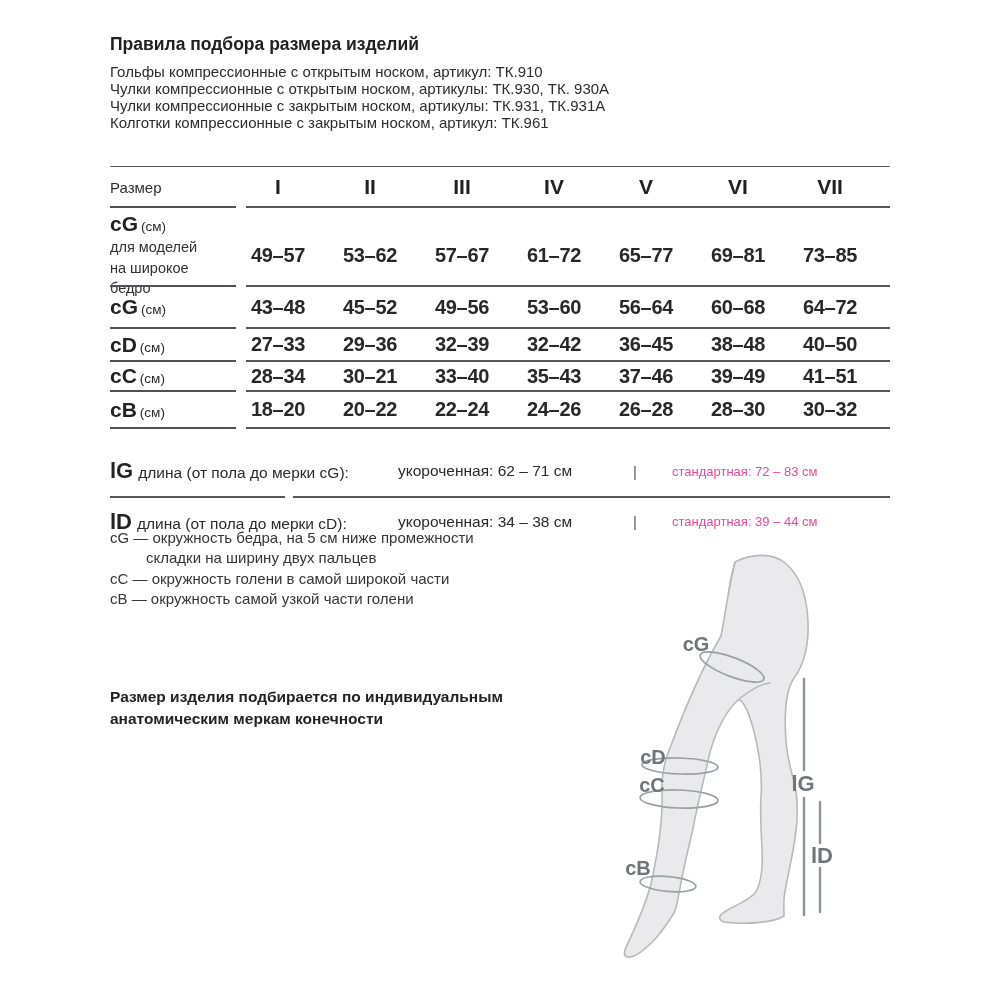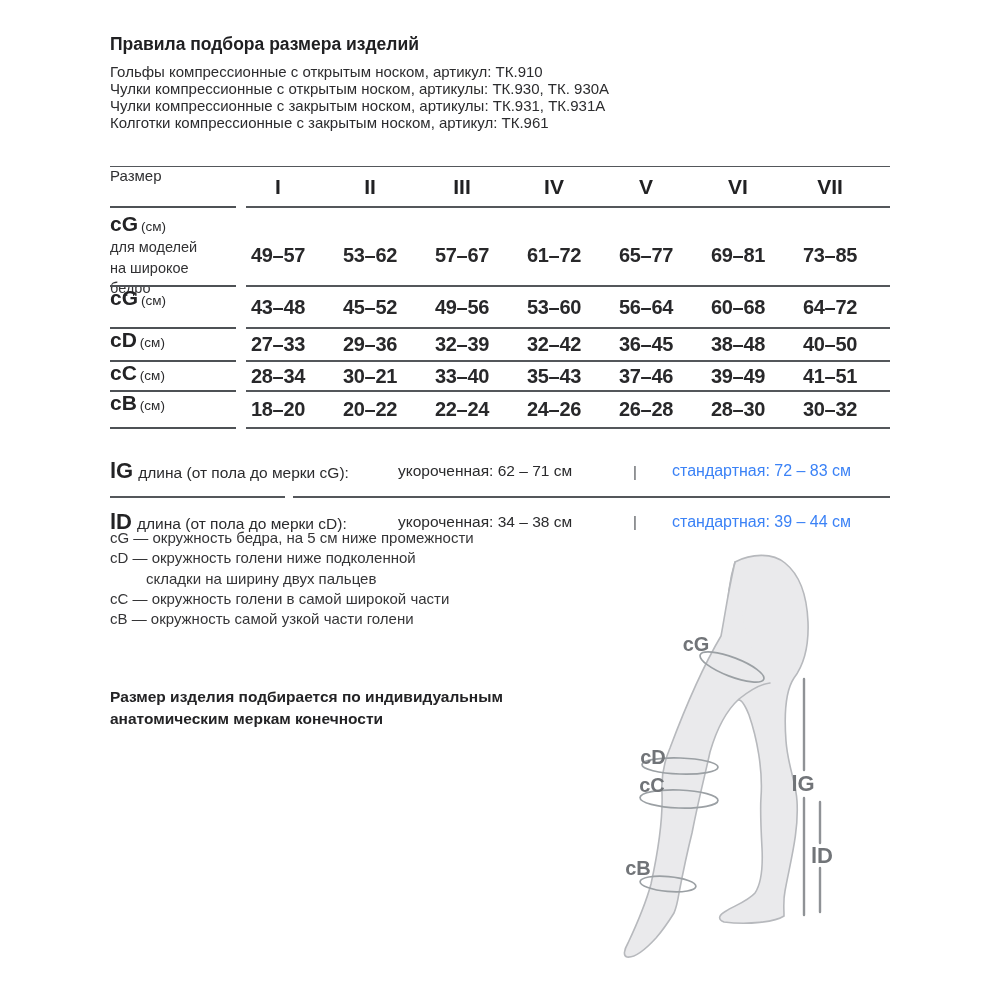--- a/index.html
+++ b/index.html
@@ -12,21 +12,21 @@
 
   
   .table{position:absolute;left:110px;top:166px;width:780px;border-top:1.6px solid #54575b;}
   .trow{position:relative;width:780px;}
   .hrow{height:40px;}
   .row-0{height:79px;}
   .row-1{height:42px;}
   .row-2{height:33px;}
   .row-3{height:30px;}
   .row-4{height:37px;}
-  .lcell{position:absolute;left:0;top:0;bottom:0;width:132px;display:flex;}
+  .lcell{position:absolute;left:0;top:0;bottom:0;width:132px;display:flex;align-items:center;}
   .row-0 .lcell{display:block;padding-top:5px;}
   .hlabel{font-size:15px;color:#2f2f31;}
   .pfx{font-size:21px;font-weight:bold;color:#232325;}
   .unit{font-size:13.5px;color:#2b2b2d;margin-left:3px;}
   .sub{font-size:14.5px;line-height:17.5px;color:#313133;margin-top:3px;}
   .dcells{position:absolute;left:122px;top:0;bottom:0;display:grid;grid-template-columns:repeat(7,92px);align-items:center;}
   .row-0 .dcells{padding-top:18px;}
   .roman{font-size:21px;font-weight:bold;color:#212123;text-align:center;}
   .val{font-size:20px;font-weight:bold;color:#28282a;text-align:center;letter-spacing:-0.3px;}
   .bl{position:absolute;left:0;bottom:-1px;width:126px;height:1.7px;background:#4e5155;}
@@ -35,21 +35,21 @@
   
   .lenrows{position:absolute;left:110px;top:445px;width:780px;}
   .lenrow{position:relative;width:780px;display:flex;align-items:center;}
   .lenrow.first{height:52px;}
   .lenrow.second{height:49px;}
   .len-labelwrap{width:288px;display:flex;align-items:baseline;}
   .len-pfx{font-size:22px;font-weight:bold;color:#232325;margin-right:5px;}
   .len-text{font-size:15.5px;color:#2b2b2d;}
   .len-short{width:212px;font-size:15.5px;color:#2b2b2d;}
   .len-div{width:50px;text-align:center;font-size:15px;color:#55585c;}
-  .len-std{flex:1;font-size:16px;color:#3b82f6;padding-left:12px;}
+  .len-std{flex:1;font-size:13px;color:#ec4899;padding-left:12px;}
   .lsep-l{position:absolute;left:0;bottom:-1px;width:175px;height:1.6px;background:#54575b;}
   .lsep-r{position:absolute;left:183px;right:0;bottom:-1px;height:1.6px;background:#54575b;}
 
   
   .legend{position:absolute;left:110px;top:528px;width:480px;font-size:15px;line-height:20.3px;color:#353537;}
   .leg-cont{padding-left:36px;}
   .note{position:absolute;left:110px;top:686px;width:470px;font-size:15.5px;font-weight:bold;line-height:22px;color:#232325;}
 
   
   .diagram{position:absolute;left:580px;top:540px;width:345px;height:445px;}
@@ -201,21 +201,20 @@
         <span class="len-div">|</span>
         <span class="len-std">стандартная: 39 – 44 см</span>
       </div>
     </div>
 
   <div class="legend" id="legend">
       <div class="leg-item">
         <div class="leg-line">cG — окружность бедра, на 5 см ниже промежности</div>
       </div>
       <div class="leg-item">
-        <div class="leg-line">cD — окружность голени ниже подколенной</div>
         <div class="leg-line leg-cont">складки на ширину двух пальцев</div>
       </div>
       <div class="leg-item">
         <div class="leg-line">cC — окружность голени в самой широкой части</div>
       </div>
       <div class="leg-item">
         <div class="leg-line">cB — окружность самой узкой части голени</div>
       </div>
     </div>
 

